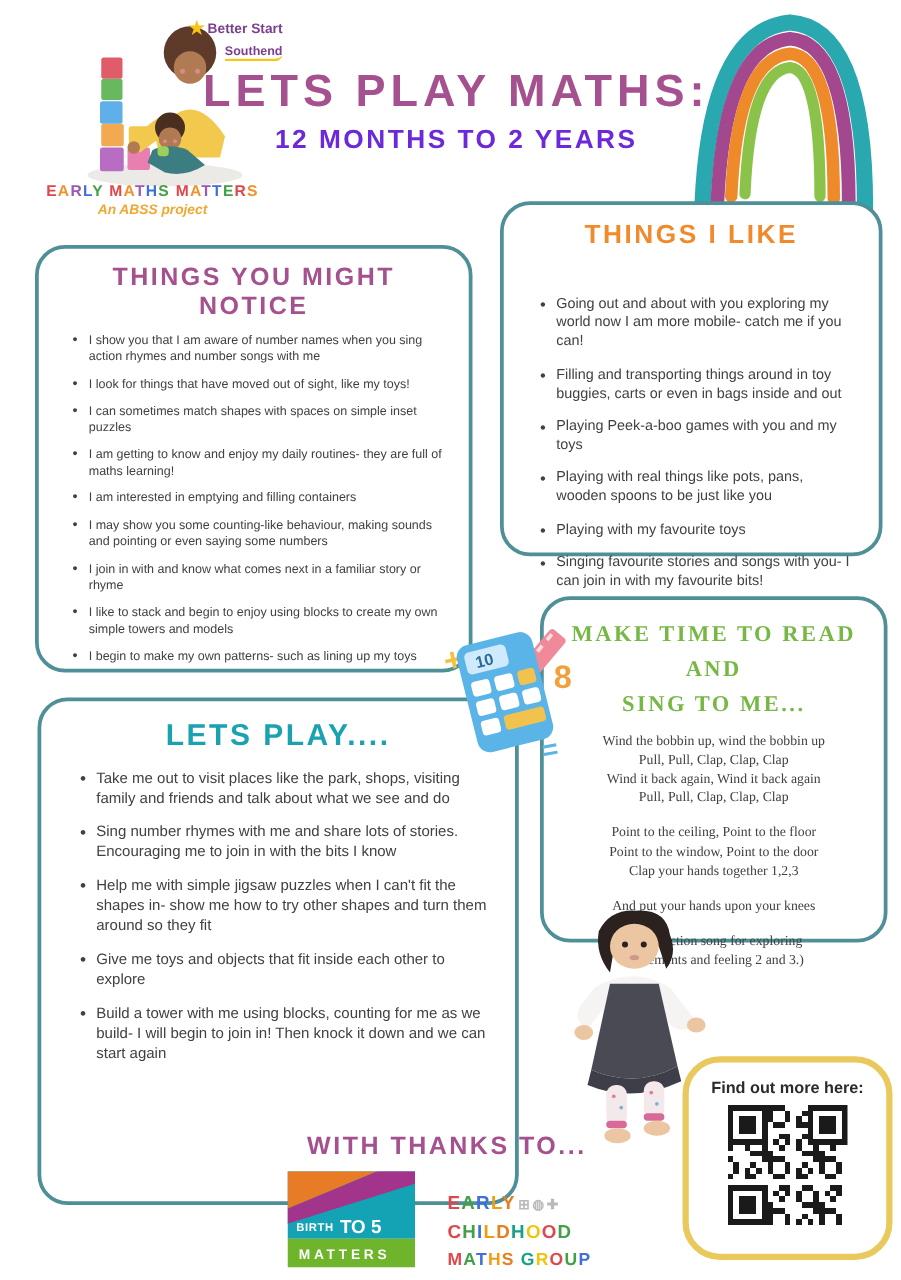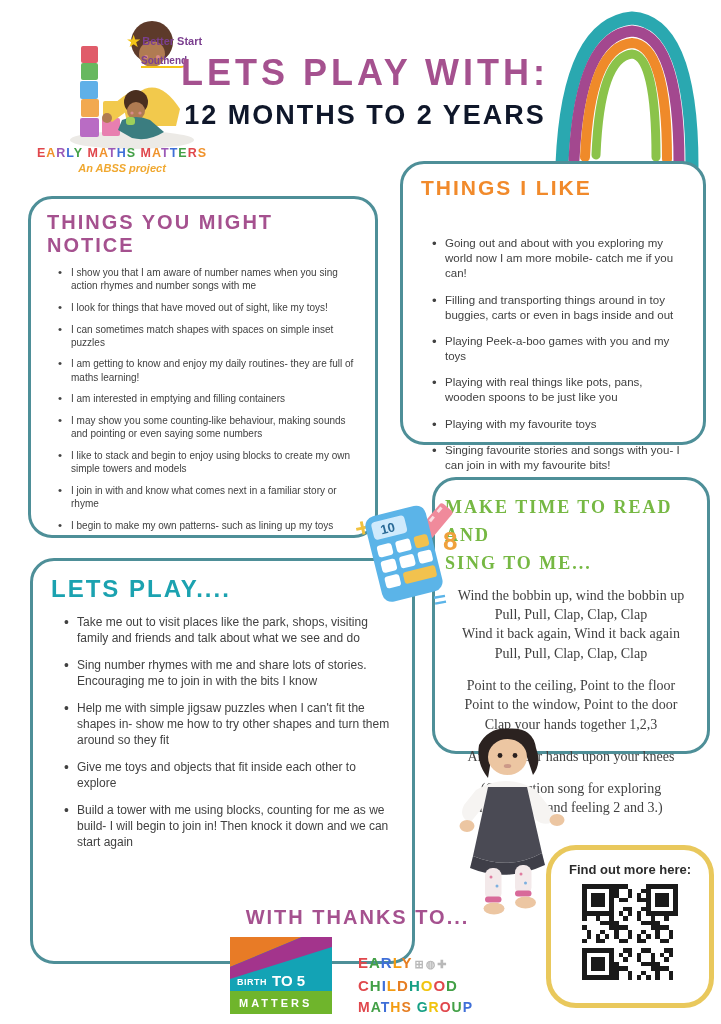--- a/index.html
+++ b/index.html
@@ -2,54 +2,54 @@
 <html><head>
 <meta charset="utf-8">
 <style>
   * { margin:0; padding:0; box-sizing:border-box; }
   html,body { background:#ffffff; }
   body { font-family:"Liberation Sans", sans-serif; }
   .page { position:relative; width:721px; height:1024px; background:#ffffff; overflow:hidden; margin:0 auto; }
 
   
   .hero { position:absolute; left:52px; top:14px; width:152px; height:138px; }
-  .brand { position:absolute; left:126px; top:32px; width:100px; line-height:1.05; }
+  .brand { position:absolute; left:126px; top:14px; width:100px; line-height:1.05;text-align:right; }
   .brand .star { color:#f5c518; font-size:17px; vertical-align:-2px; margin-right:1px; }
   .brand .l1 { color:#7b3f8f; font-weight:700; font-size:11px; display:inline; }
   .brand .l2 { color:#7b3f8f; font-weight:700; font-size:10px; margin-left:15px; border-bottom:2px solid #f5c518; display:inline-block; border-radius:0 0 6px 0; }
   .title { position:absolute; left:150px; top:52px; width:430px; text-align:center;
            color:#a5518f; font-size:36px; font-weight:800; letter-spacing:4px; }
   .subtitle { position:absolute; left:150px; top:100px; width:430px; text-align:center;
-              color:#0f172a; font-size:27px; font-weight:800; letter-spacing:2px; }
+              color:#6d28d9; font-size:21px; font-weight:800; letter-spacing:2px; }
   .rainbow { position:absolute; left:540px; top:6px; width:175px; height:162px; }
   .tagline { position:absolute; left:22px; top:146px; width:200px; text-align:center;
              font-size:12.5px; font-weight:800; letter-spacing:1px; }
   .tagline-sub { position:absolute; left:22px; top:162px; width:200px; text-align:center;
                  font-size:11px; font-weight:700; font-style:italic; color:#f0a830; }
 
   
   .box { position:absolute; background:#ffffff; border:3px solid #4e8f98; border-radius:24px; }
-  .box h2 { font-weight:800; letter-spacing:2px; }
+  .box h2 { text-align:center; font-weight:800; letter-spacing:2px; }
   .box ul { list-style:none; }
   .box li { position:relative; color:#414141; }
   .box li::before { content:"\2022"; position:absolute; left:-13px; top:-1px; font-size:1.15em; color:#414141; }
 
   .notice-box { left:28px; top:196px; width:350px; height:342px; padding:12px 16px 8px 16px; }
   .notice-box h2 { color:#a5518f; font-size:20px; margin-bottom:9px; }
   .notice-box ul { padding-left:24px; padding-right:2px; }
   .notice-box li { font-size:10px; line-height:1.32; margin-bottom:8.5px; }
 
   .like-box { left:400px; top:161px; width:306px; height:284px; padding:12px 18px 8px 18px; }
   .like-box h2 { color:#f18a2b; font-size:21px; margin-bottom:11px; }
   .like-box ul { padding-left:24px;margin-top:36px; }
   .like-box li { font-size:11.5px; line-height:1.32; margin-bottom:11px; }
 
   .read-box { left:432px; top:477px; width:278px; height:277px; padding:14px 10px 8px 10px;font-family:Liberation Serif, serif; }
   .read-box h2 { color:#76b843; font-size:18px; line-height:1.55; margin-bottom:8px; }
-  .read-box .verse { text-align:center; color:#414141; font-size:14px; line-height:1.38; margin-bottom:13px; }
+  .read-box .verse { text-align:center; color:#414141; font-size:11px; line-height:1.38; margin-bottom:13px; }
 
   .play-box { left:30px; top:558px; width:385px; height:406px; padding:14px 18px 24px 18px; }
   .play-box h2 { color:#1ba2b0; font-size:24px; margin-bottom:12px; }
   .play-box ul { padding-left:26px; }
   .play-box li { font-size:12px; line-height:1.3; margin-bottom:12px; }
 
   
   .calc { position:absolute; left:343px; top:492px; width:128px; height:120px; z-index:5; }
   .toddler { position:absolute; left:430px; top:724px; width:182px; height:192px; z-index:6; }
 
@@ -104,21 +104,21 @@
       <path d="M70,106 Q84,100 98,106 L112,118 Q96,128 80,124 L66,116 Z" fill="#3b7d80"></path>
       <rect x="74" y="103" width="9" height="8" rx="3" fill="#9ecf5a"></rect>
     </g>
   </svg>
 
   <div class="brand">
     <span class="star">★</span><span class="l1">Better Start</span><br>
     <span class="l2">Southend</span>
   </div>
 
-  <div class="title">LETS PLAY WITH:</div>
+  <div class="title">LETS PLAY MATHS:</div>
   <div class="subtitle">12 MONTHS TO 2 YEARS</div>
 
   <svg class="rainbow" viewBox="0 0 175 162">
     <path d="M22,158 Q28,18 92,12 Q152,16 152,160" fill="none" stroke-width="13" stroke-linecap="round" stroke="#2aa8b0"></path>
     <path d="M34,154 Q40,30 92,25 Q139,28 139,156" fill="none" stroke-width="11" stroke-linecap="round" stroke="#a3488f"></path>
     <path d="M45,151 Q50,41 92,37 Q127,39 127,153" fill="none" stroke-width="10" stroke-linecap="round" stroke="#ef8a2a"></path>
     <path d="M56,149 Q60,51 92,48 Q116,50 116,151" fill="none" stroke-width="9" stroke-linecap="round" stroke="#8bc34a"></path>
   </svg>
 
   <div class="tagline"><span style="color: rgb(224, 71, 76);">E</span><span style="color: rgb(240, 146, 43);">A</span><span style="color: rgb(155, 89, 182);">R</span><span style="color: rgb(63, 111, 216);">L</span><span style="color: rgb(67, 160, 71);">Y</span><span> </span><span style="color: rgb(224, 71, 76);">M</span><span style="color: rgb(240, 146, 43);">A</span><span style="color: rgb(155, 89, 182);">T</span><span style="color: rgb(63, 111, 216);">H</span><span style="color: rgb(67, 160, 71);">S</span><span> </span><span style="color: rgb(224, 71, 76);">M</span><span style="color: rgb(240, 146, 43);">A</span><span style="color: rgb(155, 89, 182);">T</span><span style="color: rgb(63, 111, 216);">T</span><span style="color: rgb(67, 160, 71);">E</span><span style="color: rgb(224, 71, 76);">R</span><span style="color: rgb(240, 146, 43);">S</span></div>
@@ -126,22 +126,22 @@
 
   <div class="box notice-box">
     <h2>THINGS YOU MIGHT NOTICE</h2>
     <ul>
       <li>I show you that I am aware of number names when you sing action rhymes and number songs with me</li>
       <li>I look for things that have moved out of sight, like my toys!</li>
       <li>I can sometimes match shapes with spaces on simple inset puzzles</li>
       <li>I am getting to know and enjoy my daily routines- they are full of maths learning!</li>
       <li>I am interested in emptying and filling containers</li>
       <li>I may show you some counting-like behaviour, making sounds and pointing or even saying some numbers</li>
+      <li>I join in with and know what comes next in a familiar story or rhyme</li>
       <li>I like to stack and begin to enjoy using blocks to create my own simple towers and models</li>
-      <li>I join in with and know what comes next in a familiar story or rhyme</li>
       <li>I begin to make my own patterns- such as lining up my toys</li>
     </ul>
   </div>
 
   <div class="box like-box">
     <h2>THINGS I LIKE</h2>
     <ul>
       <li>Going out and about with you exploring my world now I am more mobile- catch me if you can!</li>
       <li>Filling and transporting things around in toy buggies, carts or even in bags inside and out</li>
       <li>Playing Peek-a-boo games with you and my toys</li>

